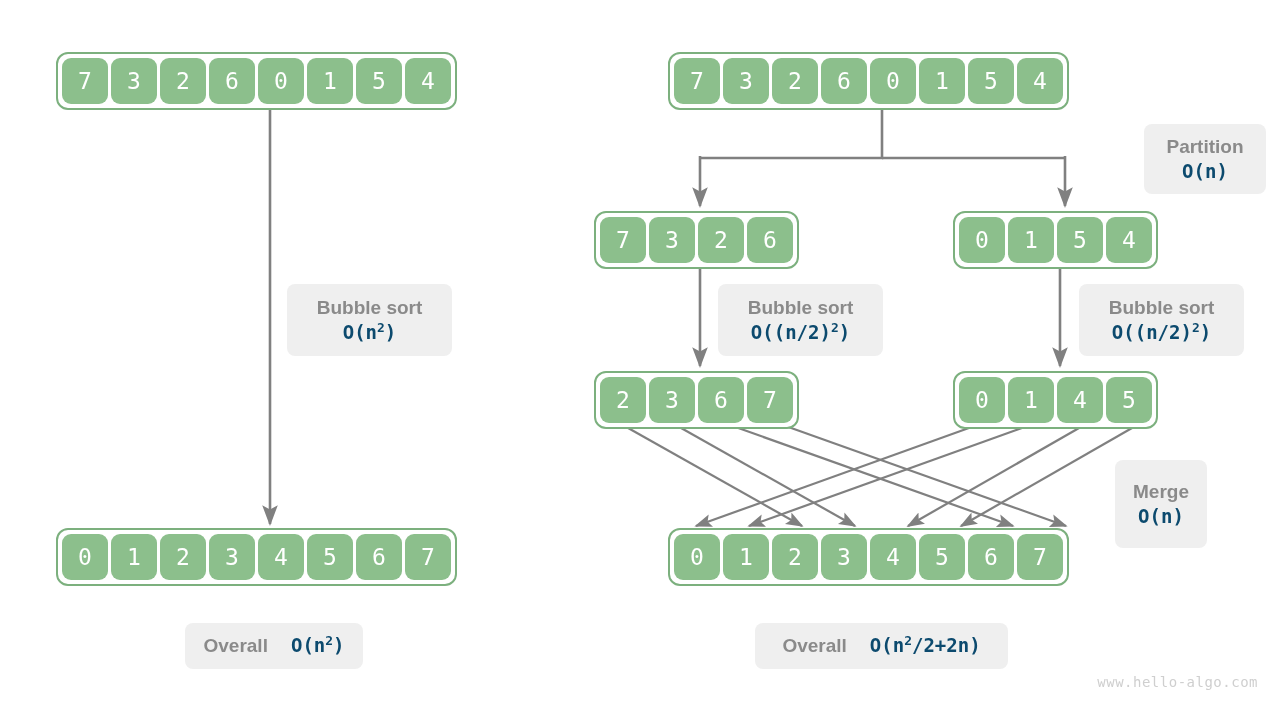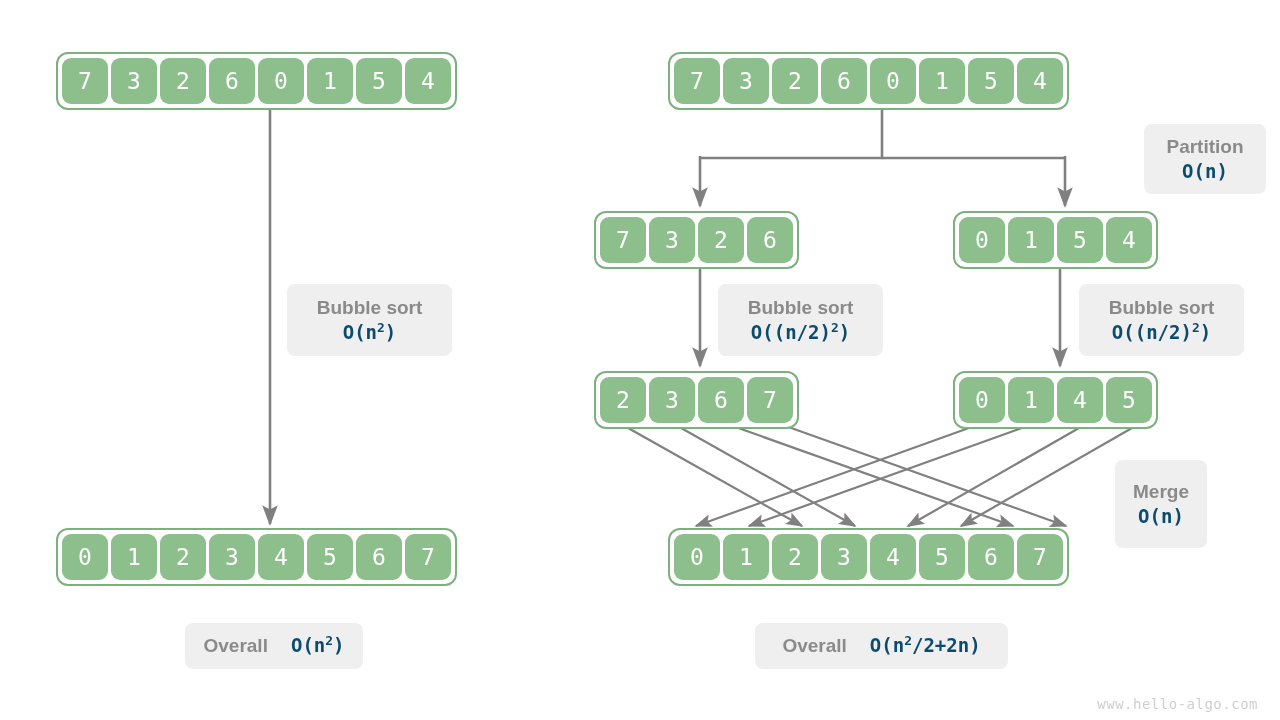--- a/index.html
+++ b/index.html
@@ -88,21 +88,21 @@
   .label sup {
     font-size: 0.68em;
     vertical-align: super;
     line-height: 0;
   }
 
   
   .watermark {
     position: absolute;
     right: 22px;
-    bottom: 8px;
+    bottom: 30px;
     font-family: "DejaVu Sans Mono", monospace;
     font-size: 14px;
     color: #CFCFCF;
     letter-spacing: 0.5px;
   }
 
   svg.connectors {
     position: absolute;
     left: 0; top: 0;
     width: 1280px;

